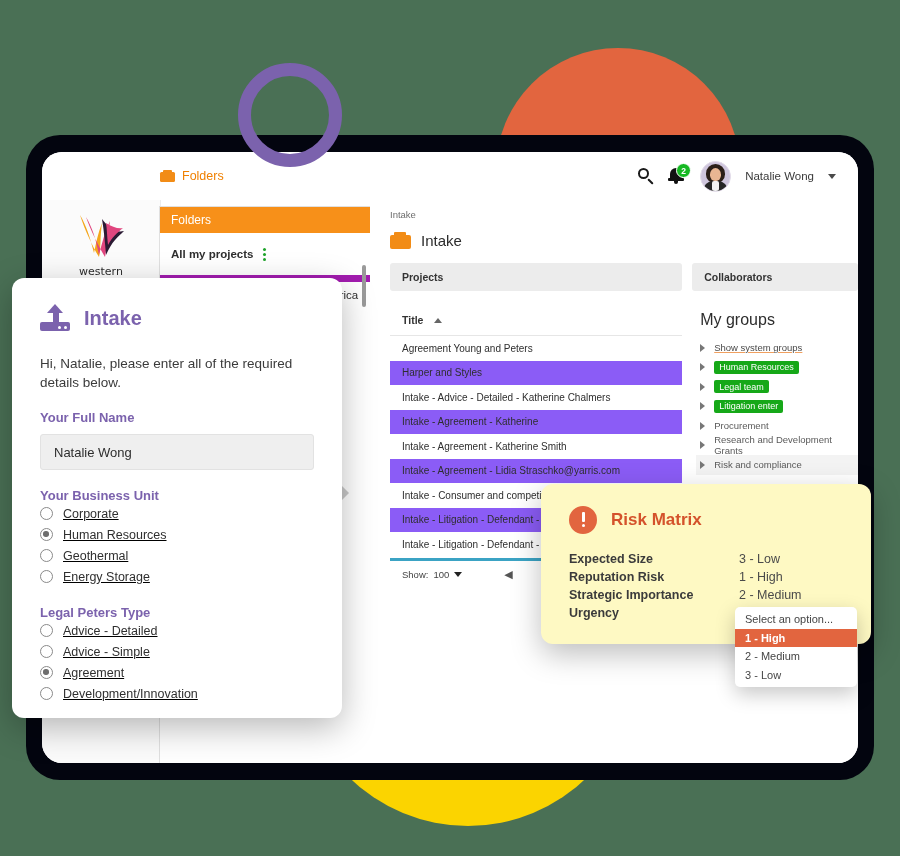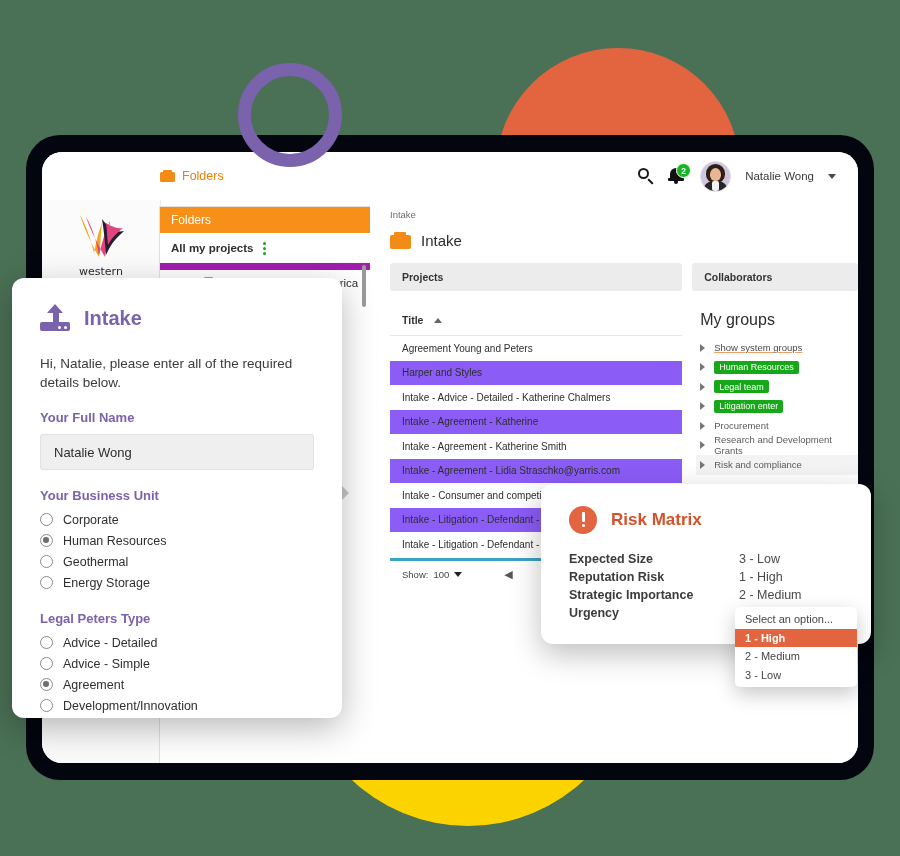--- a/index.html
+++ b/index.html
@@ -115,21 +115,21 @@
   
   .tree-panel{
     position:absolute;left:118px;top:55px;width:210px;bottom:0;
     background:#fff;box-shadow:0 0 0 1px #e0e0e0;
   }
   .tree-title{
     height:26px;background:#f79019;color:#fff;font-size:12px;
     display:flex;align-items:center;padding:0 11px;
   }
   .tree-allrow{
-    height:30px;display:flex;align-items:center;padding:0 11px;gap:10px;
+    height:30px;display:flex;align-items:center;padding:6px 11px;gap:10px;
     font-size:11.5px;color:#2f2f2f;font-weight:bold;
   }
   .kebab{display:flex;flex-direction:column;gap:2px;cursor:pointer;}
   .kebab i{width:3px;height:3px;background:#1ea32a;border-radius:50%;display:block;}
   .tree-row{
     height:26px;display:flex;align-items:center;gap:24px;padding:0 11px;
     font-size:11.5px;color:#2f2f2f;border-top:7px solid #a21caf;cursor:pointer;
   }
   .tri{width:0;height:0;border-top:4px solid transparent;border-bottom:4px solid transparent;border-left:6px solid #555;flex:0 0 auto;}
   .tree-scroll{
@@ -203,36 +203,36 @@
   .upload-ico .tray{position:absolute;left:0;top:18px;width:30px;height:9px;background:#7b62ad;border-radius:2px;}
   .upload-ico .tray:after{content:"";position:absolute;right:3px;top:3.5px;width:3px;height:3px;background:#fff;border-radius:50%;}
   .upload-ico .tray:before{content:"";position:absolute;right:9px;top:3.5px;width:3px;height:3px;background:#fff;border-radius:50%;}
   .intake-title{font-size:20px;color:#7b62ad;font-weight:bold;}
   .intake-sub{font-size:13.5px;color:#3b3b3b;line-height:19px;margin-top:22px;}
   .field-label{font-size:13px;color:#7b62ad;font-weight:bold;margin-top:18px;}
   .text-input{
     margin-top:9px;height:36px;background:#efefef;border:1px solid #e2e2e2;border-radius:3px;
     display:flex;align-items:center;padding:0 13px;font-size:13px;color:#2d2d2d;box-sizing:border-box;
   }
-  .radio-list{margin-top:6px;}
+  .radio-list{margin-top:0;text-decoration:underline;}
   .radio-row{display:flex;align-items:center;gap:10px;height:21px;cursor:pointer;}
   .radio{
     width:13px;height:13px;border:1.6px solid #8a8a8a;border-radius:50%;box-sizing:border-box;
     flex:0 0 auto;position:relative;background:#fff;
   }
   .radio.on:after{
     content:"";position:absolute;left:2px;top:2px;width:5.5px;height:5.5px;
     background:#6e6e6e;border-radius:50%;
   }
   .radio-row span{font-size:12.5px;color:#2f2f2f;}
 
   
   .card-risk{
     position:absolute;left:541px;top:484px;width:330px;height:160px;
-    background:#ffffff;border-radius:12px;z-index:8;
+    background:#fef9c3;border-radius:12px;z-index:8;
     box-shadow:0 10px 30px rgba(0,0,0,.26);padding:22px 28px;box-sizing:border-box;
   }
   .risk-head{display:flex;align-items:center;gap:14px;}
   .alert-ico{
     width:28px;height:28px;border-radius:50%;background:#e2653f;flex:0 0 auto;position:relative;
   }
   .alert-ico:before{content:"";position:absolute;left:12.5px;top:6px;width:3px;height:10px;background:#fff;border-radius:1px;}
   .alert-ico:after{content:"";position:absolute;left:12.5px;top:18px;width:3px;height:3px;background:#fff;border-radius:50%;}
   .risk-title{font-size:17px;color:#d4522b;font-weight:bold;}
   .risk-rows{margin-top:16px;}

